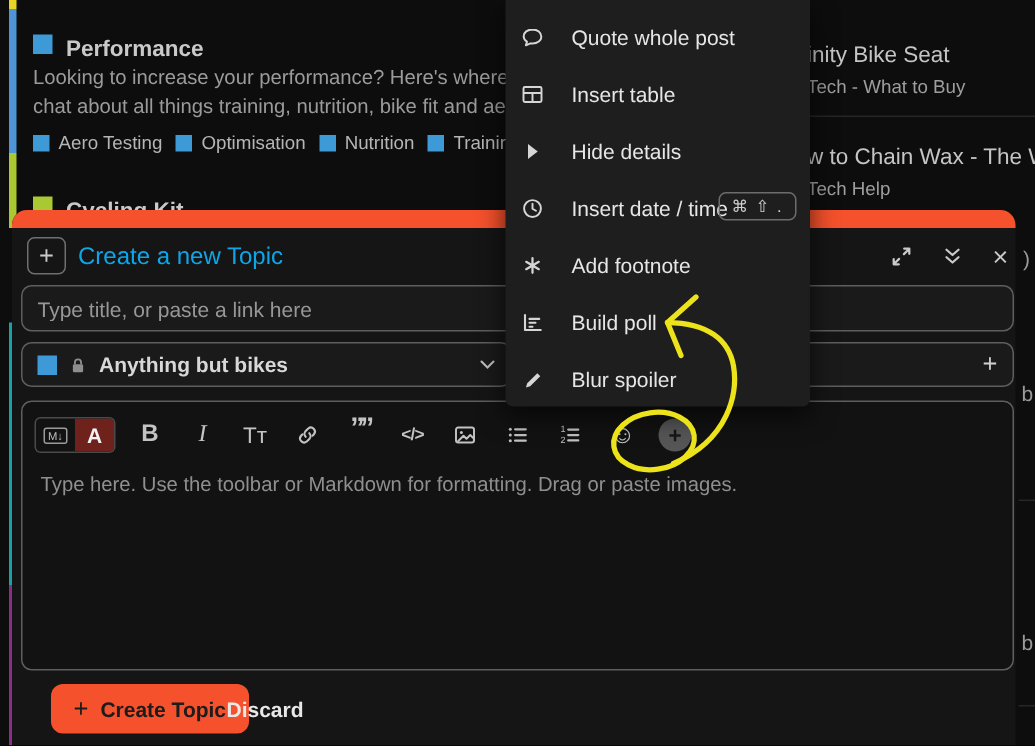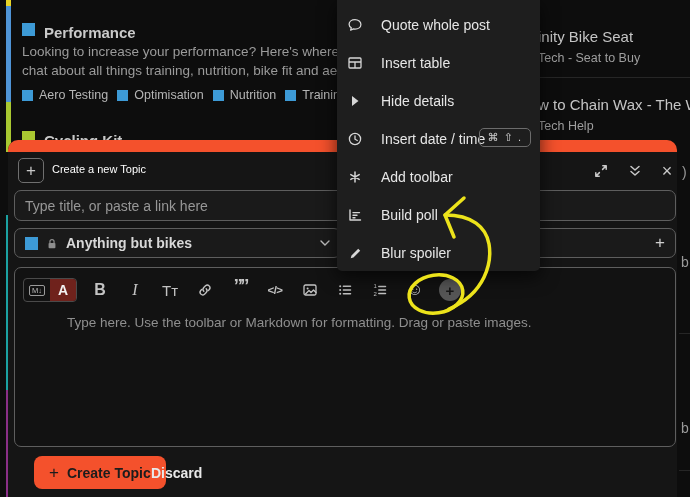--- a/index.html
+++ b/index.html
@@ -32,21 +32,21 @@
     position:absolute;left:8px;top:140px;width:669px;height:357px;
     background:#151515;border-radius:10px 10px 0 0;z-index:10;
   }
   .composer-topbar{position:absolute;left:0;top:0;width:100%;height:12px;background:#f4512c;border-radius:10px 10px 0 0;}
   .comp-plusbox{
     position:absolute;left:10px;top:18px;width:26px;height:25px;
     border:1.5px solid #6f6f6f;border-radius:5px;color:#c9c9c9;
     display:flex;align-items:center;justify-content:center;font-size:17px;font-weight:400;
     background:transparent;
   }
-  .comp-title{position:absolute;left:44px;top:23px;font-size:11px;color:#ffffff;white-space:nowrap;}
+  .comp-title{position:absolute;left:44px;top:23px;font-size:16px;color:#0ea5e9;white-space:nowrap;}
   .hdr-icon{position:absolute;top:21px;width:20px;height:20px;color:#c9c9c9;display:flex;align-items:center;justify-content:center;cursor:pointer;background:none;border:none;padding:0;}
   .hdr-icon svg{display:block;}
   .close-x{font-size:18px;line-height:1;}
   .comp-input{
     position:absolute;background:#1a1a1a;border:1px solid #5e5e5e;border-radius:7px;
     color:#d8d8d8;font-size:14px;padding:0 10px;outline:none;font-family:"Liberation Sans",sans-serif;
   }
   .comp-input::placeholder{color:#979797;opacity:1;}
   .select-box{
     position:absolute;background:#1a1a1a;border:1px solid #5e5e5e;border-radius:7px;
@@ -76,21 +76,21 @@
   .rt-a{color:#f2f2f2;font-size:14px;font-weight:700;}
   .tb.bold{font-weight:700;font-size:16px;}
   .tb.italic{font-style:italic;font-family:"Liberation Serif",serif;font-size:16px;}
   .tb.quote{font-weight:700;font-size:19px;letter-spacing:-3px;padding-bottom:8px;}
   .tb.code{font-size:11.5px;font-weight:600;letter-spacing:-.5px;}
   .tb.emoji{font-size:17px;}
   .plus-circle{
     width:22px;height:22px;border-radius:50%;background:#565656;color:#161616;
     display:flex;align-items:center;justify-content:center;font-size:15px;font-weight:700;
   }
-  .editor-placeholder{position:absolute;left:12px;top:47px;font-size:13.5px;color:#8f8f8f;white-space:nowrap;margin-left:40px;}
+  .editor-placeholder{position:absolute;left:12px;top:47px;font-size:13.5px;color:#8f8f8f;white-space:nowrap;}
   
   .create-btn{
     position:absolute;left:26px;top:316px;height:33px;padding:0 15px;
     background:#f4512c;border:none;border-radius:8px;cursor:pointer;
     display:flex;align-items:center;gap:8px;
     color:#1c1c1c;font-size:14px;font-weight:700;font-family:"Liberation Sans",sans-serif;
   }
   .create-btn .plus{font-size:17px;font-weight:400;}
   .discard-btn{
     position:absolute;left:137px;top:324px;background:none;border:none;cursor:pointer;
@@ -152,21 +152,21 @@
     </span>
   </div>
 
   <div class="cat-head" style="left:22px;top:126px;">
     <span class="cat-square" style="background:#a9c831;"></span>
     <span class="cat-title">Cycling Kit</span>
   </div>
 
   <div class="topic-title" style="left:538px;top:28px;">inity Bike Seat</div>
   <div class="topic-meta" style="left:538px;top:51px;">
-    <span>Tech - Seat to Buy</span>
+    <span>Tech - What to Buy</span>
   </div>
   <div class="hdiv" style="left:538px;top:77px;width:152px;"></div>
   <div class="topic-title" style="left:538px;top:96px;">w to Chain Wax - The W</div>
   <div class="topic-meta" style="left:538px;top:119px;flex-direction:column;">
     <span>Tech Help</span>
     <span>wiki</span>
   </div>
 
   <div class="frag" style="left:682px;top:164px;">)</div>
   <div class="frag" style="left:681px;top:254px;">b</div>
@@ -329,21 +329,21 @@
       <span class="mi-label">Insert date / time</span>
       <span class="mi-shortcut">⌘ ⇧ .</span>
     </div>
 
     <div class="menu-item">
       <span class="mi-icon">
         <svg width="14" height="14" viewBox="0 0 16 16" fill="none" stroke="currentColor" stroke-width="1.7" stroke-linecap="round">
           <path d="M8 2.4 V13.6 M3.2 5.2 L12.8 10.8 M12.8 5.2 L3.2 10.8"></path>
         </svg>
       </span>
-      <span class="mi-label">Add toolbar</span>
+      <span class="mi-label">Add footnote</span>
     </div>
 
     <div class="menu-item">
       <span class="mi-icon">
         <svg width="16" height="16" viewBox="0 0 16 16" fill="none" stroke="currentColor" stroke-width="1.4" stroke-linecap="round" stroke-linejoin="round">
           <path d="M3 3 V13 H13.5"></path>
           <path d="M6 5.6 H12.5 M6 8.2 H10 M6 10.8 H8"></path>
         </svg>
       </span>
       <span class="mi-label">Build poll</span>

